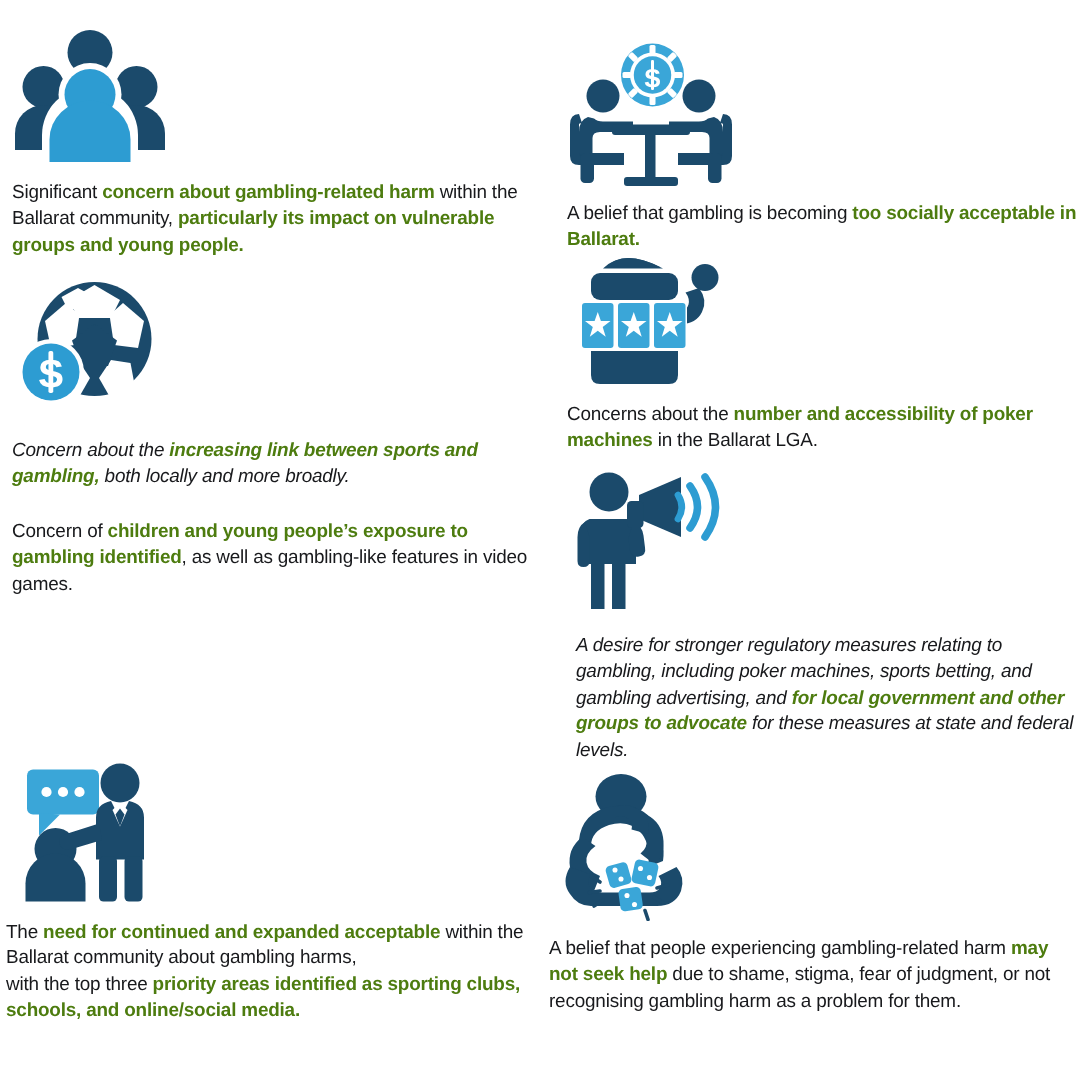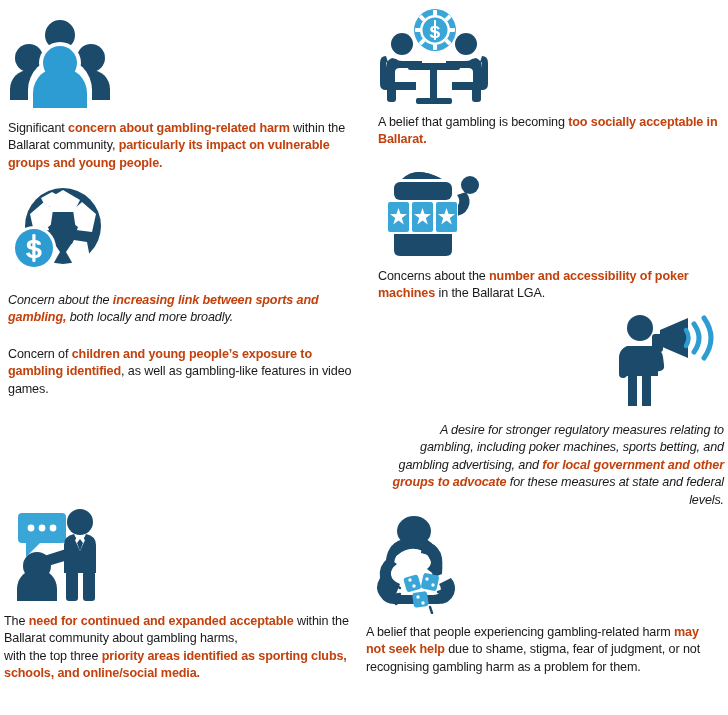--- a/index.html
+++ b/index.html
@@ -38,33 +38,33 @@
   }
   .caption {
     font-size: 12.6px;
     line-height: 17.4px;
     color: #18191c;
     letter-spacing: -0.01em;
     font-weight: 400;
   }
   .caption b {
     font-weight: 700;
-    color: #c2410c;
+    color: #4d7c0f;
   }
 
   
   .l1 { left: 8px;  top: 12px;  width: 345px; }
   .l2 { left: 8px;  top: 186px; width: 345px; }
   .l3 { left: 8px;  top: 336px; width: 345px; }
   .l4 { left: 4px;  top: 505px; width: 348px; }
 
   
-  .r1 { left: 14px; top: 8px;  width: 340px; }
+  .r1 { left: 14px; top: 28px;  width: 340px; }
   .r2 { left: 14px; top: 162px; width: 345px; }
-  .r3 { left: 20px; top: 312px; width: 340px; text-align: right; }
+  .r3 { left: 20px; top: 312px; width: 340px; }
   .r4 { left: 2px; top: 514px; width: 338px; }
 
   .cap-pad { margin-top: 10px; }
   .cap-pad-lg { margin-top: 14px; font-style: italic; }
 </style>
 </head>
 <body>
 
 <div class="board">
 

